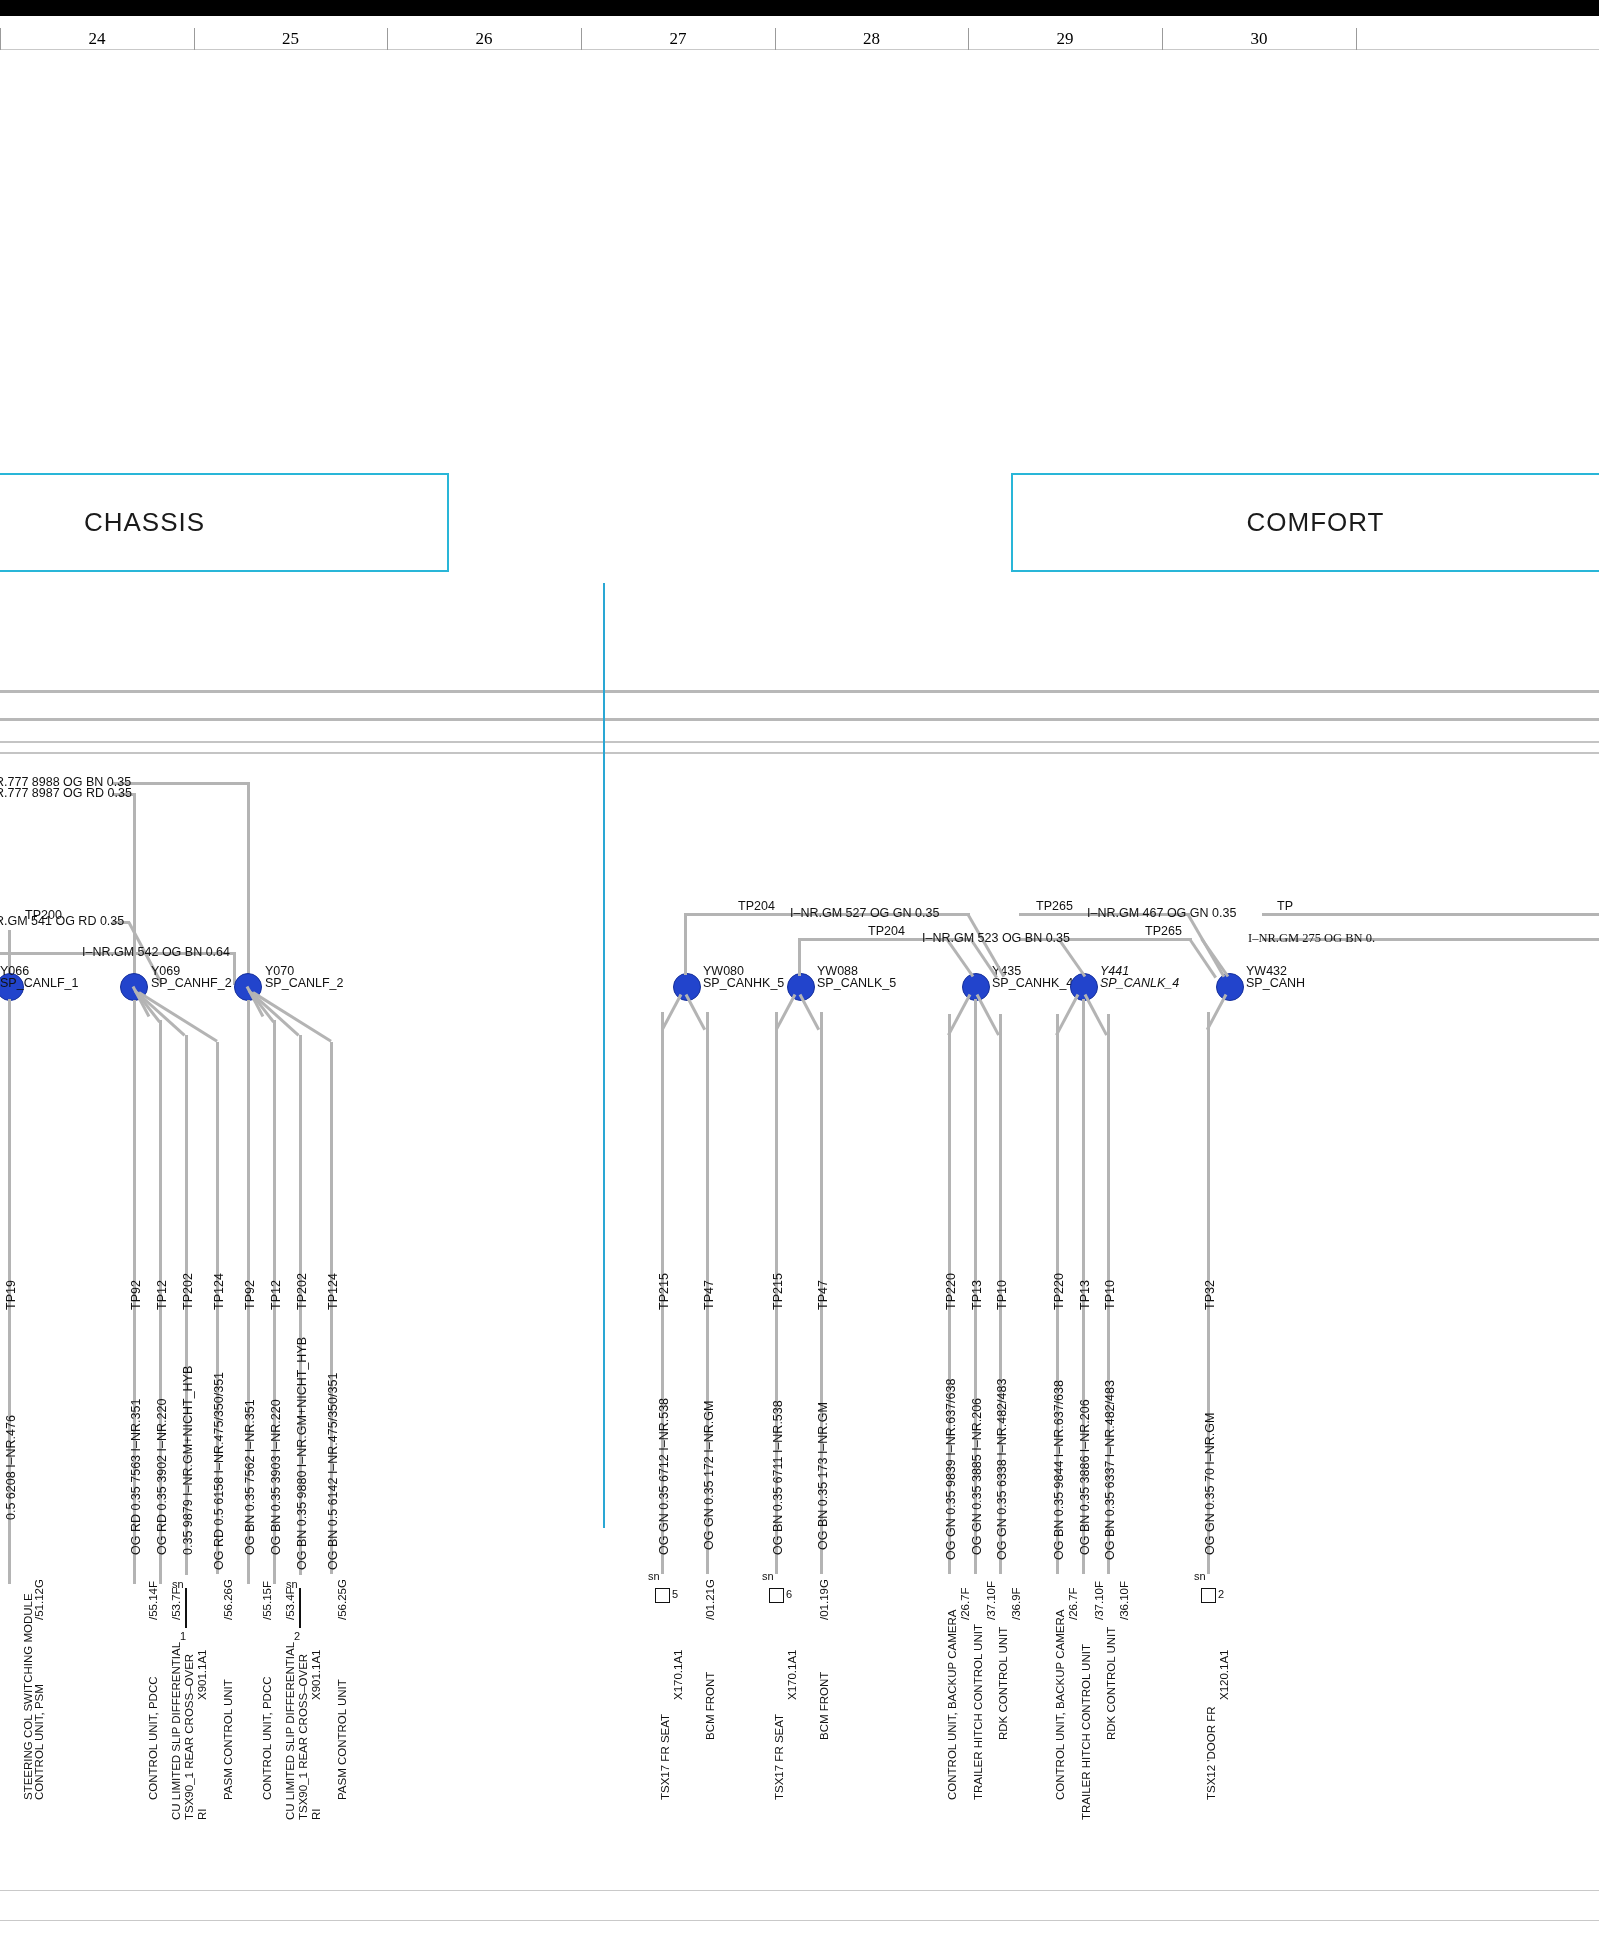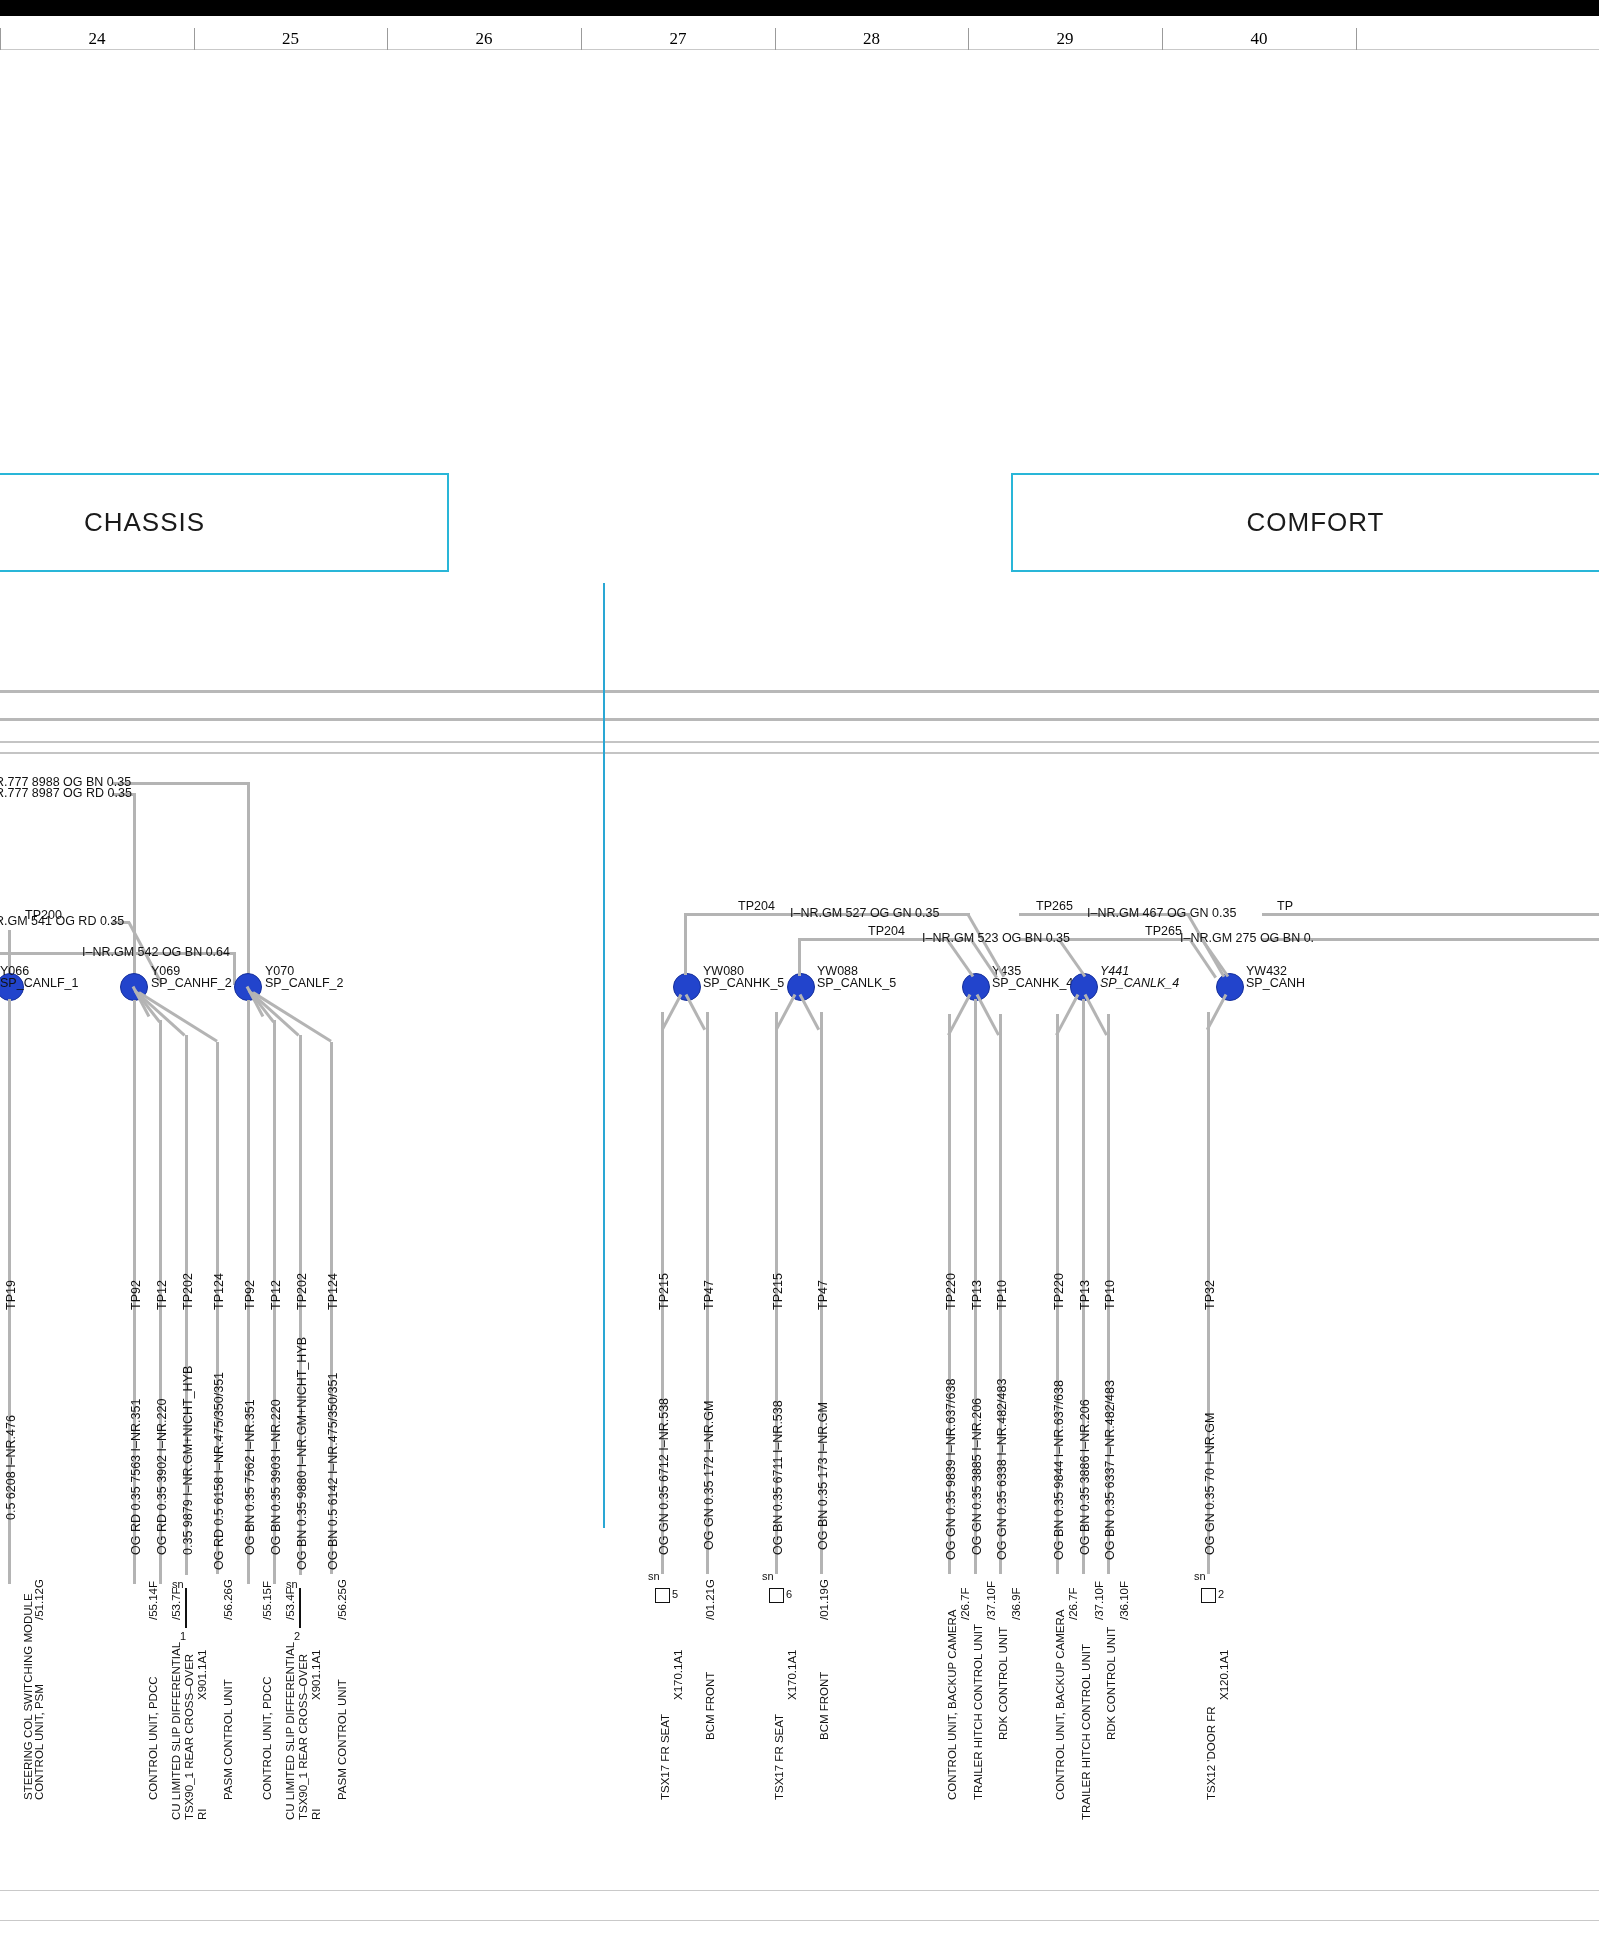--- a/index.html
+++ b/index.html
@@ -69,21 +69,21 @@
     <div class="tick" style="left:968px"></div>
     <div class="tick" style="left:1162px"></div>
     <div class="tick" style="left:1356px"></div>
 
     <div class="colnum" style="left:0px;width:194px;">24</div>
     <div class="colnum" style="left:194px;width:193px;">25</div>
     <div class="colnum" style="left:387px;width:194px;">26</div>
     <div class="colnum" style="left:581px;width:194px;">27</div>
     <div class="colnum" style="left:775px;width:193px;">28</div>
     <div class="colnum" style="left:968px;width:194px;">29</div>
-    <div class="colnum" style="left:1162px;width:194px;">40</div>
+    <div class="colnum" style="left:1162px;width:194px;">30</div>
   </div>
 
   <div class="secbox" style="left:-160px;top:473px;width:605px;height:95px;">
     <span>CHASSIS</span>
   </div>
 
   <div class="secbox" style="left:1011px;top:473px;width:605px;height:95px;">
     <span>COMFORT</span>
   </div>
 
@@ -189,21 +189,21 @@
   <div class="tplabel" style="left:738px;top:899px;">TP204</div>
   <div class="hlabel" style="left:790px;top:906px;">I–NR.GM     527 OG GN 0.35</div>
 
   <div class="tplabel" style="left:868px;top:924px;">TP204</div>
   <div class="hlabel" style="left:922px;top:931px;">I–NR.GM     523 OG BN 0.35</div>
 
   <div class="tplabel" style="left:1036px;top:899px;">TP265</div>
   <div class="hlabel" style="left:1087px;top:906px;">I–NR.GM     467 OG GN 0.35</div>
 
   <div class="tplabel" style="left:1145px;top:924px;">TP265</div>
-  <div class="hlabel" style="left:1180px;top:931px;">I–NR.GM     275 OG BN 0.</div>
+  <div class="hlabel" style="left:1248px;top:931px;font-family:Liberation Serif, serif;">I–NR.GM     275 OG BN 0.</div>
 
   <div class="tplabel" style="left:1277px;top:899px;">TP</div>
 
   <div class="wire-v" style="left:8px;top:999px;height:585px;"></div>
   <div class="vtxt" style="left:4px;top:1310px;">TP19</div>
   <div class="vtxt" style="left:4px;top:1520px;">0.5   6208  I–NR.476</div>
   <div class="vtxt sm" style="left:22px;top:1800px;">STEERING COL SWITCHING MODULE</div>
   <div class="vtxt sm" style="left:33px;top:1800px;">CONTROL UNIT, PSM</div>
   <div class="vtxt sm" style="left:33px;top:1620px;">/51.12G</div>
 

